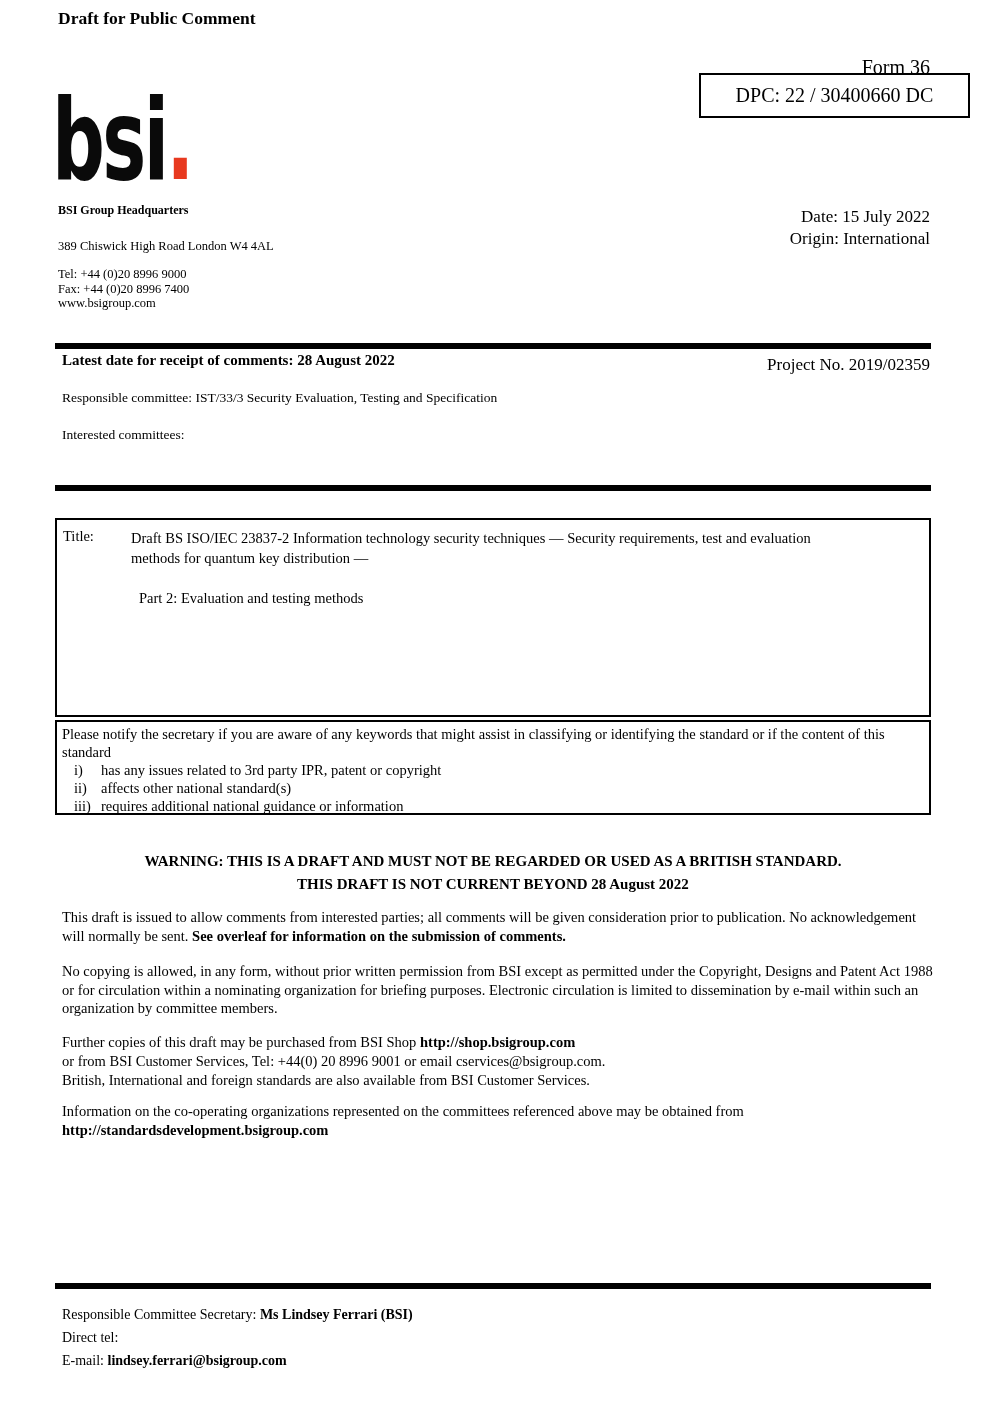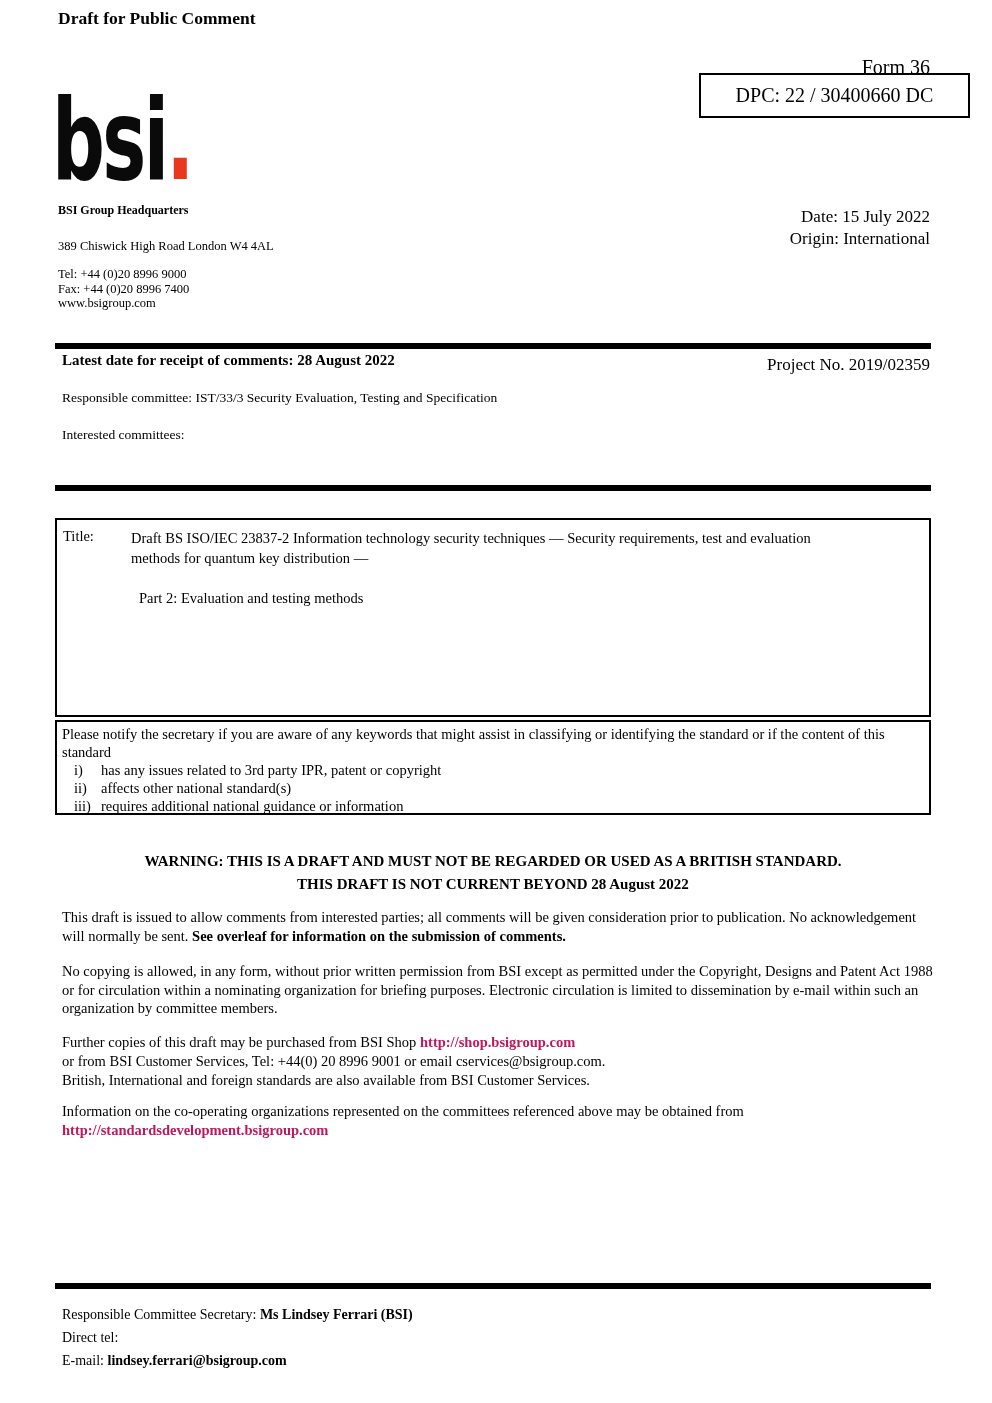--- a/index.html
+++ b/index.html
@@ -45,21 +45,21 @@
 
   .warning { position: absolute; left: 55px; top: 850px; width: 876px; text-align: center;
              font-size: 15px; font-weight: bold; line-height: 22.5px; }
 
   .para { position: absolute; left: 62px; font-size: 14.5px; line-height: 18.7px; }
   .p1 { top: 908px; width: 872px; }
   .p2 { top: 962px; width: 874px; }
   .p3 { top: 1033px; width: 874px; line-height: 19px; }
   .p4 { top: 1102px; width: 874px; line-height: 19px; }
 
-  .link { color: #be185d; font-weight: bold; text-decoration: none; }
+  .link { color: #000000; font-weight: bold; text-decoration: none; }
   b.inlinebold { font-weight: bold; }
 
   .footer { position: absolute; left: 62px; top: 1303px; font-size: 14px; line-height: 23px; }
 </style>
 </head>
 <body>
 
 <div class="page">
 
   <div class="doc-class">Draft for Public Comment</div>

